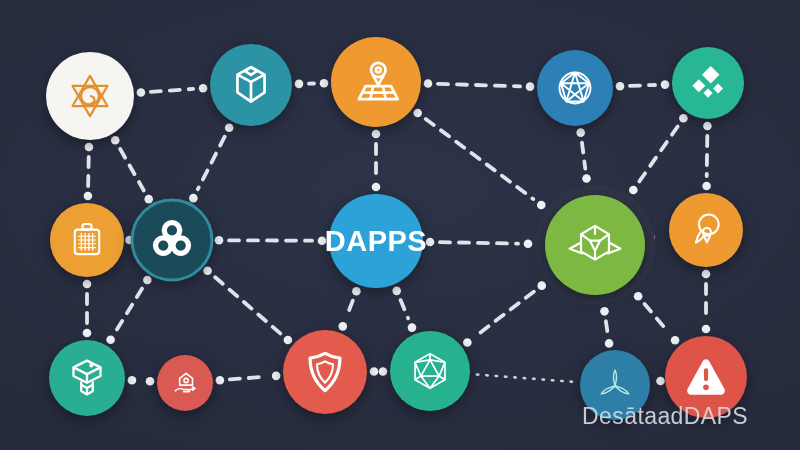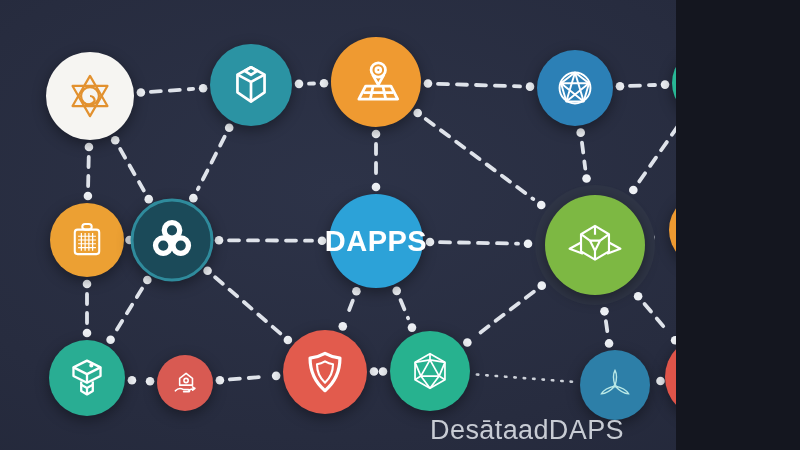--- a/index.html
+++ b/index.html
@@ -1,32 +1,32 @@
 <!DOCTYPE html>
 <html><head>
 <meta charset="utf-8">
 <style>
   html,body{margin:0;padding:0;background:#14161f;}
   .stage{
-    position:relative;width:676px;height:450px;overflow:hidden;
+    position:relative;width:800px;height:450px;overflow:hidden;
     background:radial-gradient(130% 115% at 50% 42%, #2d3348 0%, #272c3f 48%, #1f2334 100%);
     font-family:"Liberation Sans", sans-serif;
   }
   svg{display:block;}
   .edge-line{stroke:#e9edf3;stroke-width:3.8;stroke-linecap:round;fill:none;opacity:.95;}
   .edge-line.dotted{stroke-width:2.6;stroke-dasharray:1.4 8;opacity:.85;}
   .edge-dot{fill:#eef1f5;}
   .node circle.main{filter:drop-shadow(0 4px 7px rgba(0,0,0,.38));}
   .node text{
     font-family:"Liberation Sans", sans-serif;font-weight:bold;
     fill:#ffffff;letter-spacing:.5px;
   }
   .watermark{
-    position:absolute;right:52px;bottom:4px;
-    font-size:27px;color:#d6dae1;letter-spacing:.4px;opacity:.92;
+    position:absolute;right:52px;bottom:20px;
+    font-size:23px;color:#d6dae1;letter-spacing:.4px;opacity:.92;
     font-family:"Liberation Sans", sans-serif;
   }
 </style>
 </head>
 <body>
 
 <div class="stage">
   <svg id="net" width="800" height="450" viewBox="0 0 800 450">
     <defs>
       <symbol id="ic-star-mandala" viewBox="0 0 48 48">

